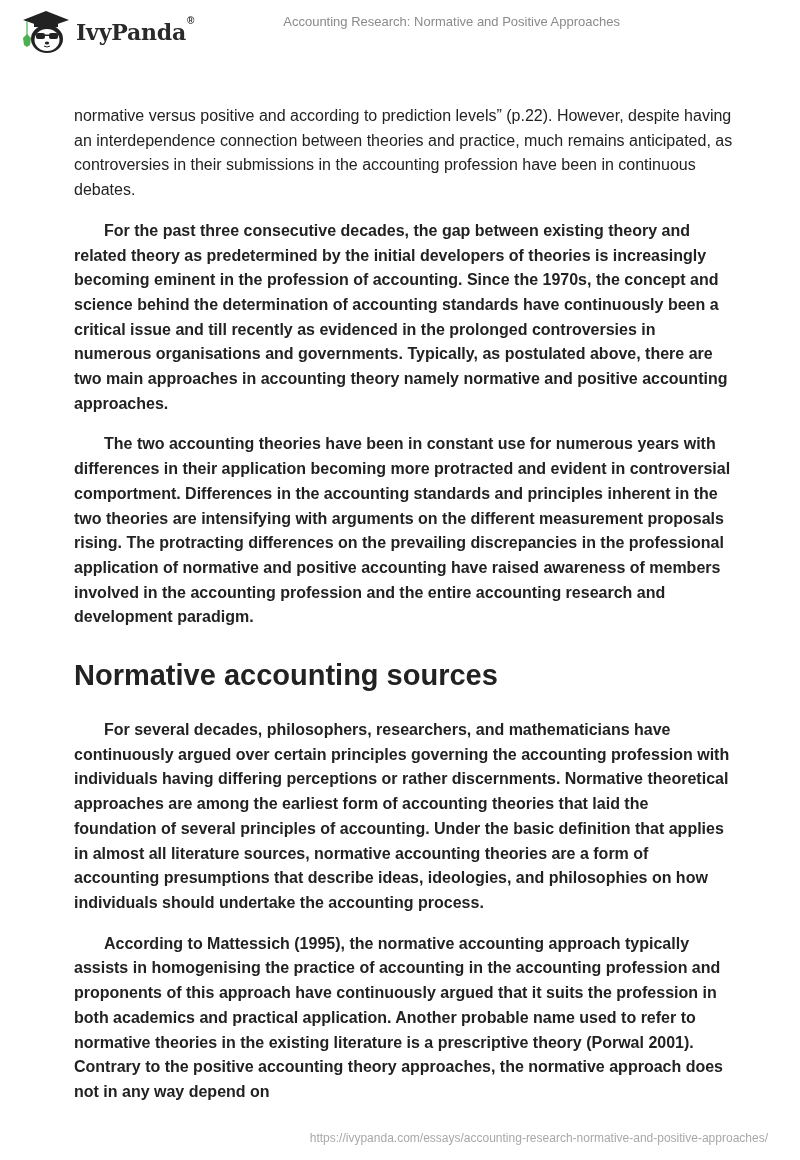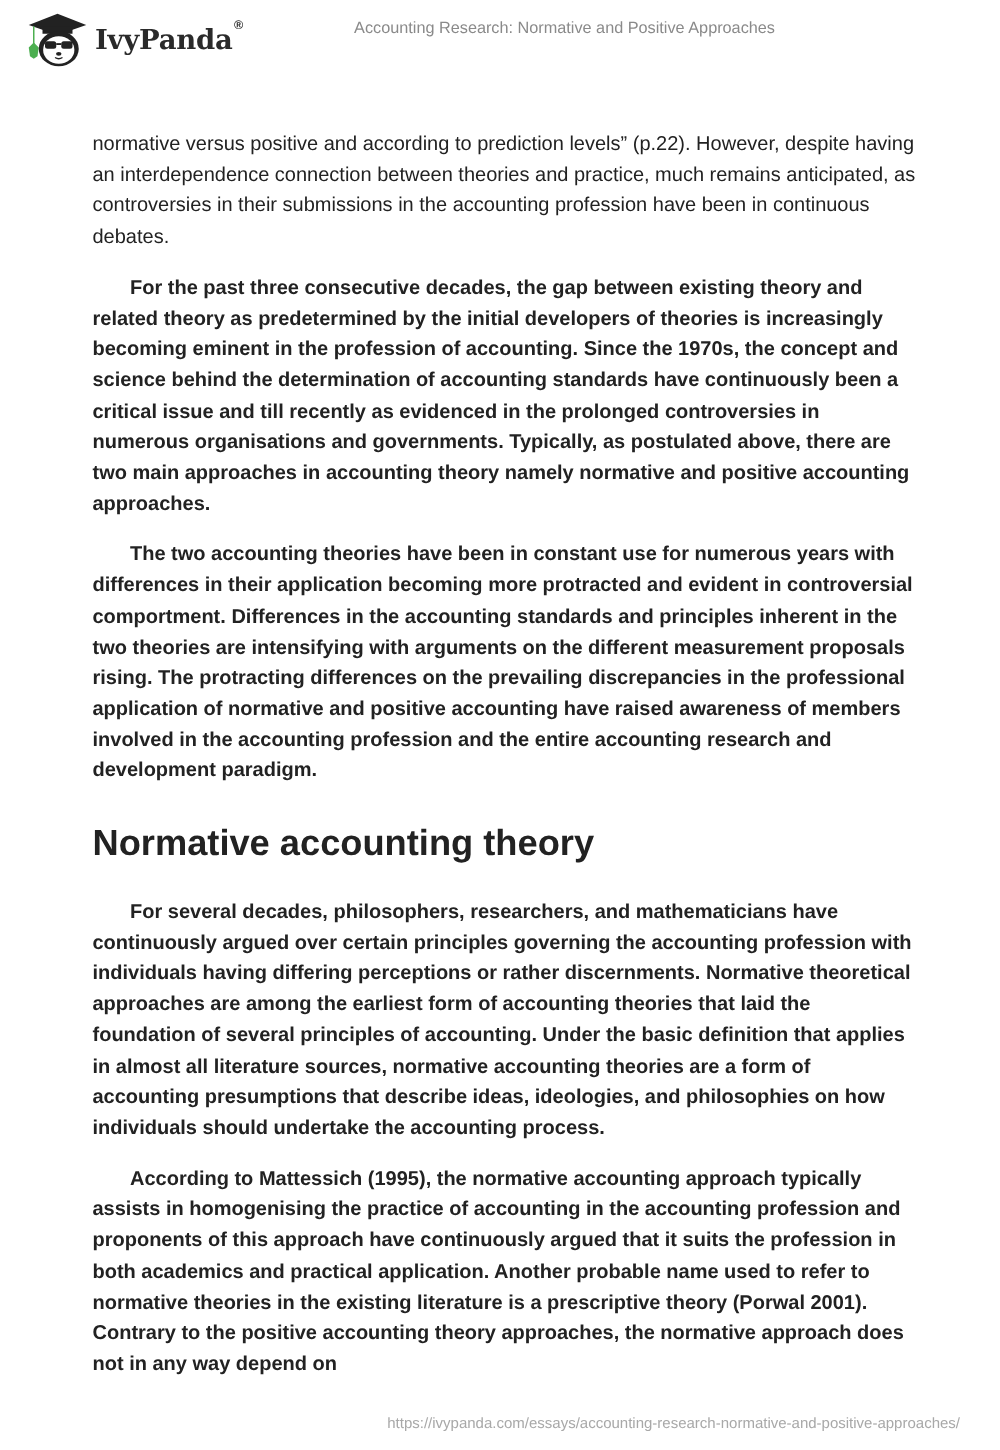--- a/index.html
+++ b/index.html
@@ -119,18 +119,18 @@
     </svg>
     <span class="logo-text"><span>IvyPanda</span><span class="logo-reg">®</span></span>
   </a>
   <div class="doc-title">Accounting Research: Normative and Positive Approaches</div>
 </div>
 
 <div class="content">
   <p class="para">normative versus positive and according to prediction levels” (p.22). However, despite having an interdependence connection between theories and practice, much remains anticipated, as controversies in their submissions in the accounting profession have been in continuous debates.</p>
   <p class="para indent">For the past three consecutive decades, the gap between existing theory and related theory as predetermined by the initial developers of theories is increasingly becoming eminent in the profession of accounting. Since the 1970s, the concept and science behind the determination of accounting standards have continuously been a critical issue and till recently as evidenced in the prolonged controversies in numerous organisations and governments. Typically, as postulated above, there are two main approaches in accounting theory namely normative and positive accounting approaches.</p>
   <p class="para indent">The two accounting theories have been in constant use for numerous years with differences in their application becoming more protracted and evident in controversial comportment. Differences in the accounting standards and principles inherent in the two theories are intensifying with arguments on the different measurement proposals rising. The protracting differences on the prevailing discrepancies in the professional application of normative and positive accounting have raised awareness of members involved in the accounting profession and the entire accounting research and development paradigm.</p>
-  <h2 class="section-heading">Normative accounting theory</h2>
+  <h2 class="section-heading">Normative accounting sources</h2>
   <p class="para indent">For several decades, philosophers, researchers, and mathematicians have continuously argued over certain principles governing the accounting profession with individuals having differing perceptions or rather discernments. Normative theoretical approaches are among the earliest form of accounting theories that laid the foundation of several principles of accounting. Under the basic definition that applies in almost all literature sources, normative accounting theories are a form of accounting presumptions that describe ideas, ideologies, and philosophies on how individuals should undertake the accounting process.</p>
   <p class="para indent">According to Mattessich (1995), the normative accounting approach typically assists in homogenising the practice of accounting in the accounting profession and proponents of this approach have continuously argued that it suits the profession in both academics and practical application. Another probable name used to refer to normative theories in the existing literature is a prescriptive theory (Porwal 2001). Contrary to the positive accounting theory approaches, the normative approach does not in any way depend on</p>
 </div>
 
 <div class="footer-url">https://ivypanda.com/essays/accounting-research-normative-and-positive-approaches/</div>
 
 </body></html>

